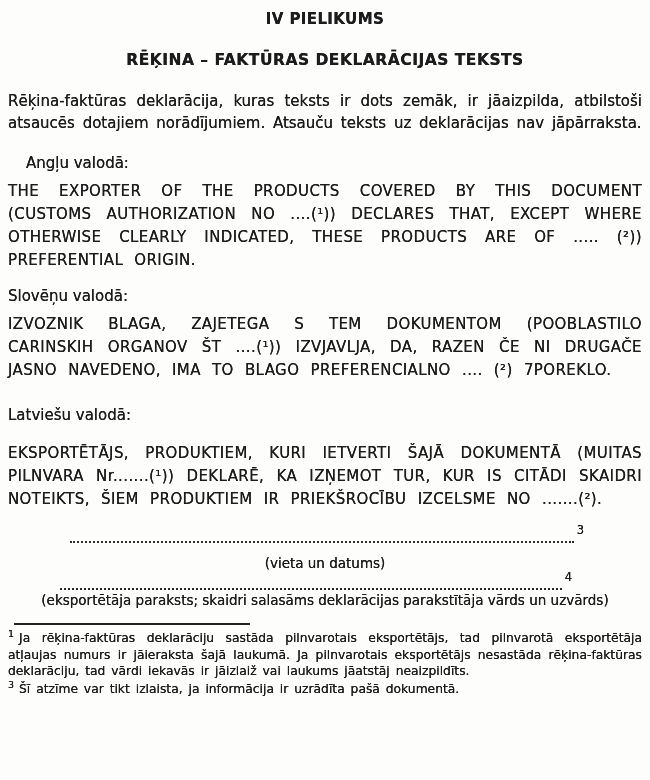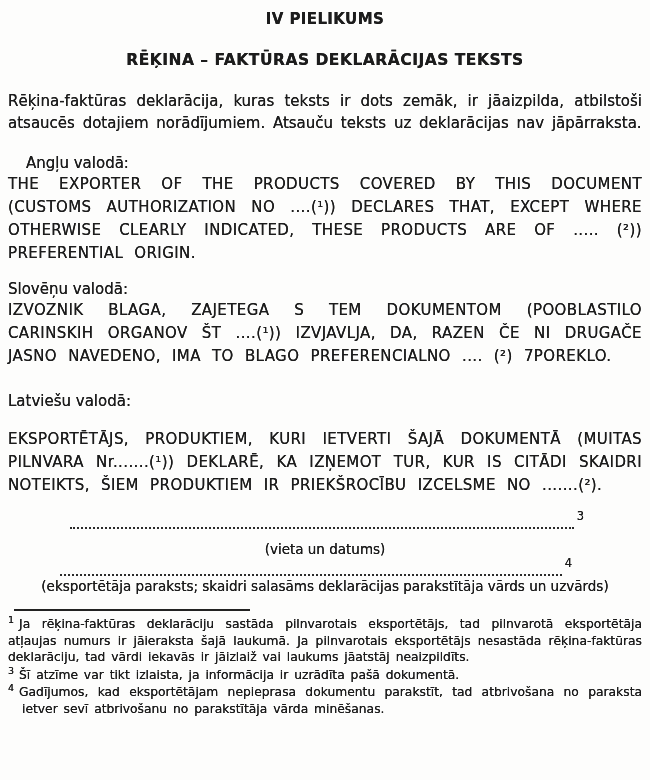--- a/index.html
+++ b/index.html
@@ -43,21 +43,21 @@
   .lang-label {
     margin-top: 20px;
     font-size: 15px;
     line-height: 18px;
     text-shadow: 0 0 0.3px currentColor;
   }
   .lang-label.first { margin-top: 20px; margin-left: 18px; }
   .lang-label.mid   { margin-top: 14px; }
   .lang-label.last  { margin-top: 24px; }
   .caps-para {
-    margin-top: 1px;
+    margin-top: 8px;
     font-size: 15px;
     line-height: 23px;
     text-align: justify;
     word-spacing: 6px;
     letter-spacing: 0.4px;
     text-shadow: 0 0 0.4px currentColor;
   }
   .caps-para.last { margin-top: 18px; }
   .sig-line {
     display: flex;
@@ -142,16 +142,15 @@
     <span class="dots"></span>
     <span class="sig-ref">4</span>
   </div>
   <div class="sig-caption two">(eksportētāja paraksts; skaidri salasāms deklarācijas parakstītāja vārds un uzvārds)</div>
 
   <hr class="fn-rule">
 
   <div class="footnotes">
     <p class="fn"><sup>1</sup><span>Ja rēķina-faktūras deklarāciju sastāda pilnvarotais eksportētājs, tad pilnvarotā eksportētāja atļaujas numurs ir jāieraksta šajā laukumā. Ja pilnvarotais eksportētājs nesastāda rēķina-faktūras deklarāciju, tad vārdi iekavās ir jāizlaiž vai laukums jāatstāj neaizpildīts.</span></p>
     <p class="fn"><sup>3</sup><span>Šī atzīme var tikt izlaista, ja informācija ir uzrādīta pašā dokumentā.</span></p>
-    <p class="fn hang"><sup>4</sup><span>Gadījumos, kad eksportētājam nepieprasa dokumentu parakstīt, tad atbrivošana no paraksta ietver sevī atbrivošanu no parakstītāja vārda minēšanas.</span></p>
   </div>
 
 </div>
 
 </body></html>

